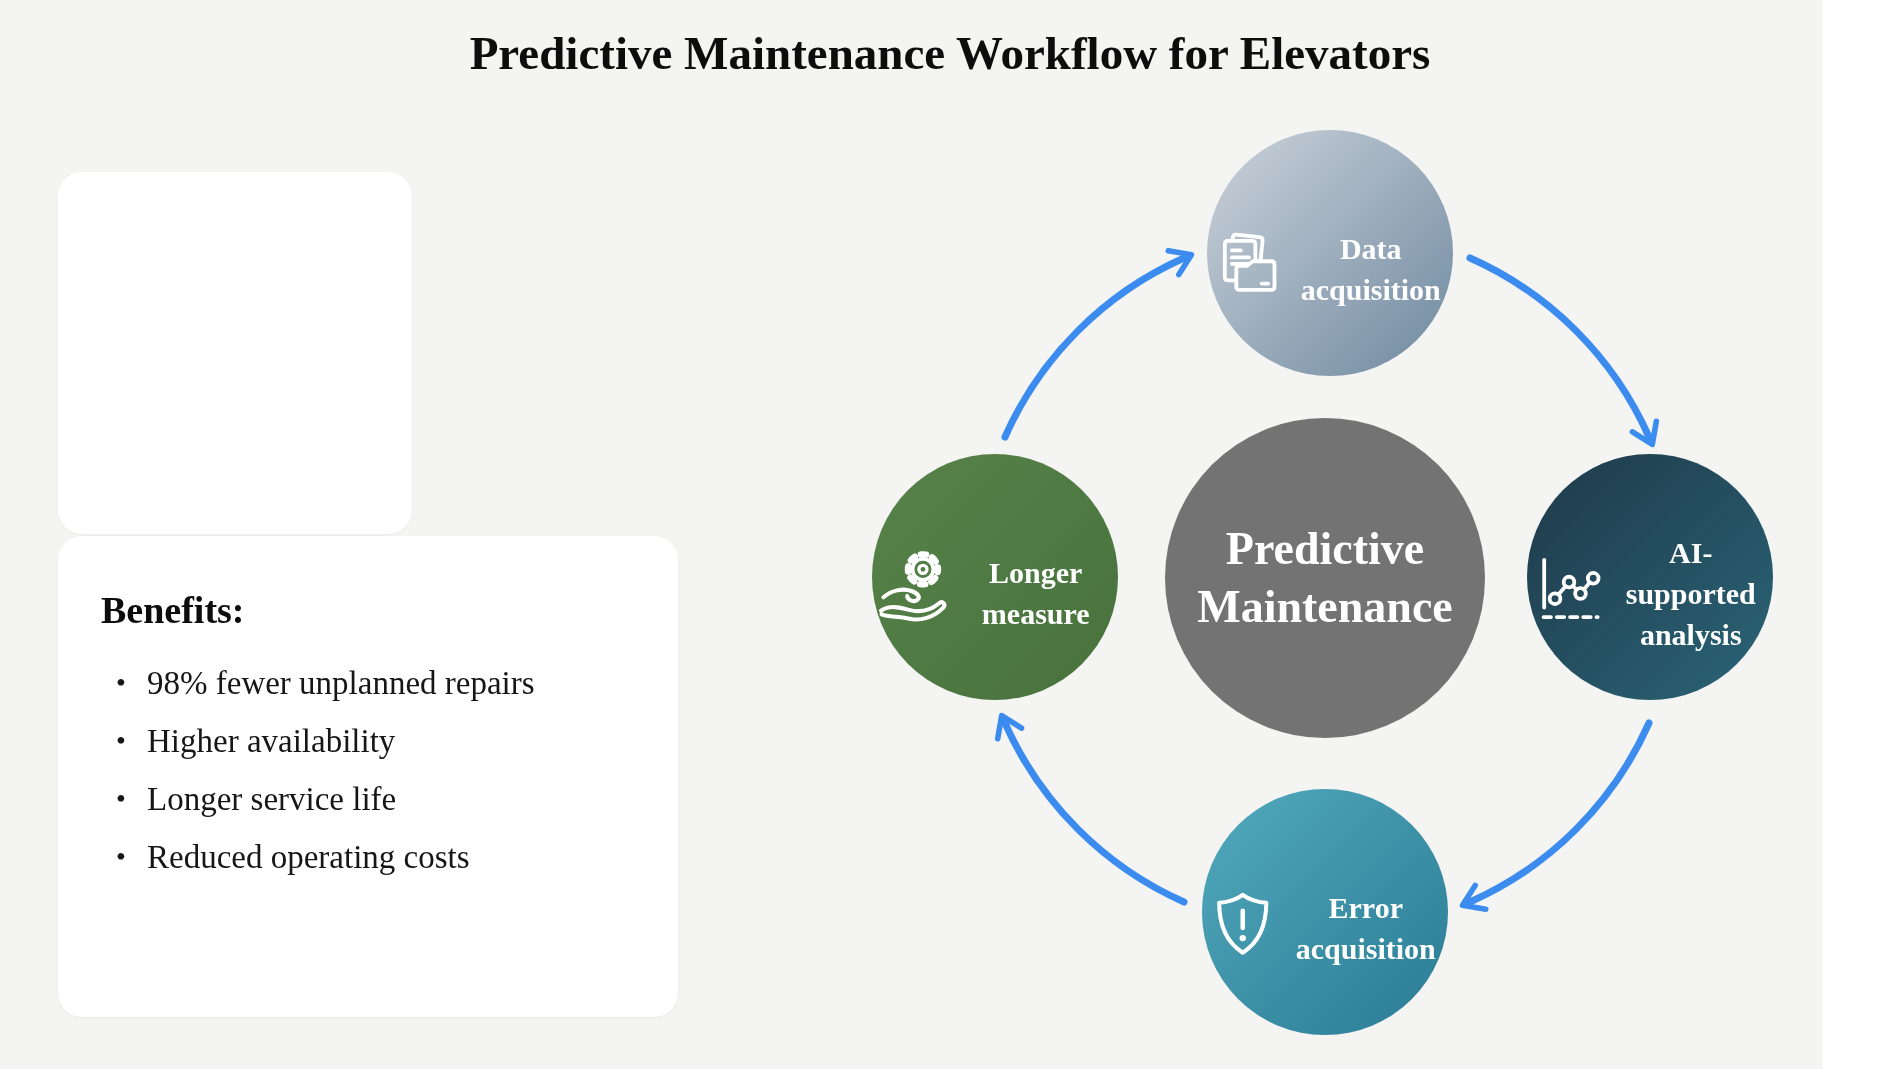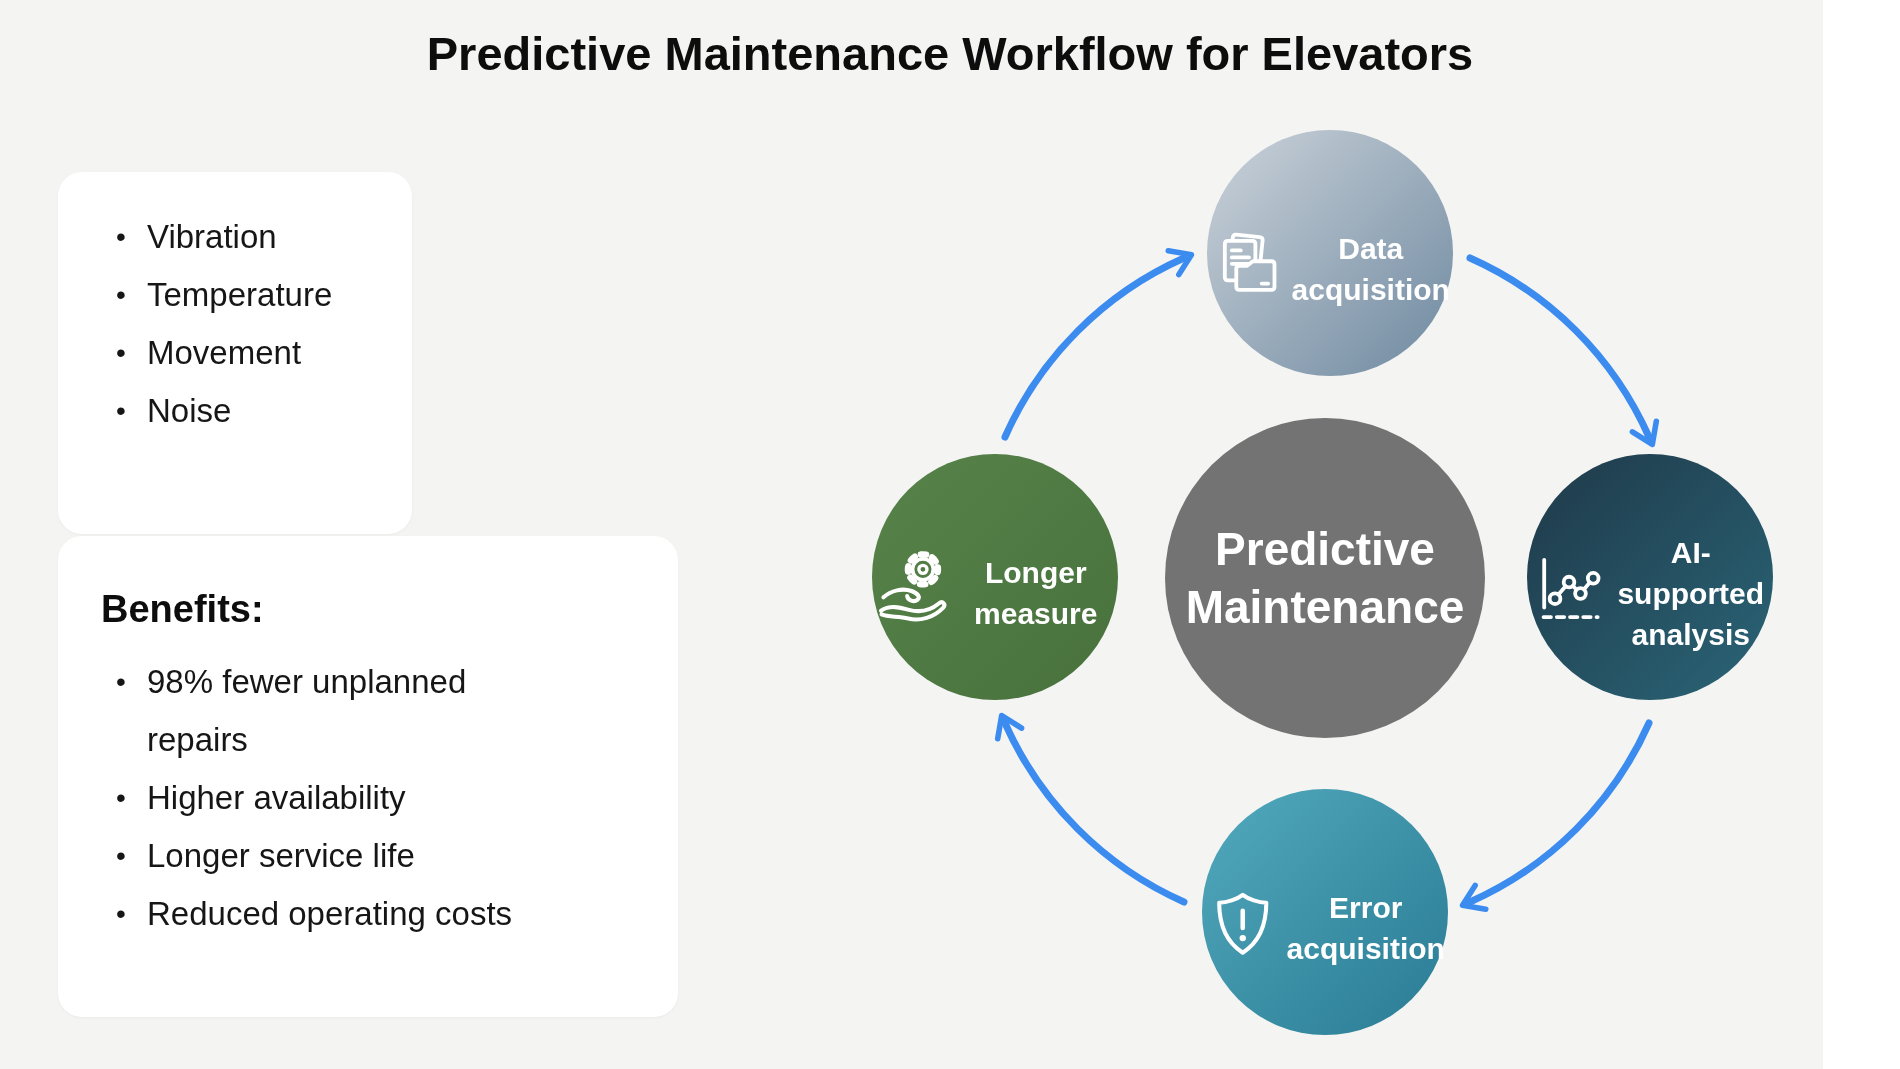--- a/index.html
+++ b/index.html
@@ -1,19 +1,19 @@
 <!DOCTYPE html>
 <html><head>
 <meta charset="utf-8">
 <style>
   html,body { margin:0; padding:0; }
   .stage {
     position:relative; width:1823px; height:1069px;
     background:#f4f4f3; overflow:hidden;
-    font-family:Liberation Sans, sans-serif;
+    font-family:Liberation Serif, serif;
     color:#111;
   }
   .title {
     position:absolute; top:26px; left:0; width:1900px; margin:0;
     text-align:center; font-size:47px; font-weight:700; color:#0d0d0d;
   }
   
   .card {
     position:absolute; background:#ffffff; border-radius:24px;
     box-sizing:border-box; box-shadow:0 1px 3px rgba(0,0,0,0.04);
@@ -53,26 +53,20 @@
   .center-label { width:300px; font-size:46px; font-weight:700; line-height:58px; }
 </style>
 </head>
 <body>
 
 <div class="stage">
 
   <h1 class="title">Predictive Maintenance Workflow for Elevators</h1>
 
   <section class="card card-sensors">
-    <ul>
-      <li>Vibration</li>
-      <li>Temperature</li>
-      <li>Movement</li>
-      <li>Noise</li>
-    </ul>
   </section>
 
   <section class="card card-benefits">
     <h2>Benefits:</h2>
     <ul>
       <li>98% fewer unplanned repairs</li>
       <li>Higher availability</li>
       <li>Longer service life</li>
       <li>Reduced operating costs</li>
     </ul>

